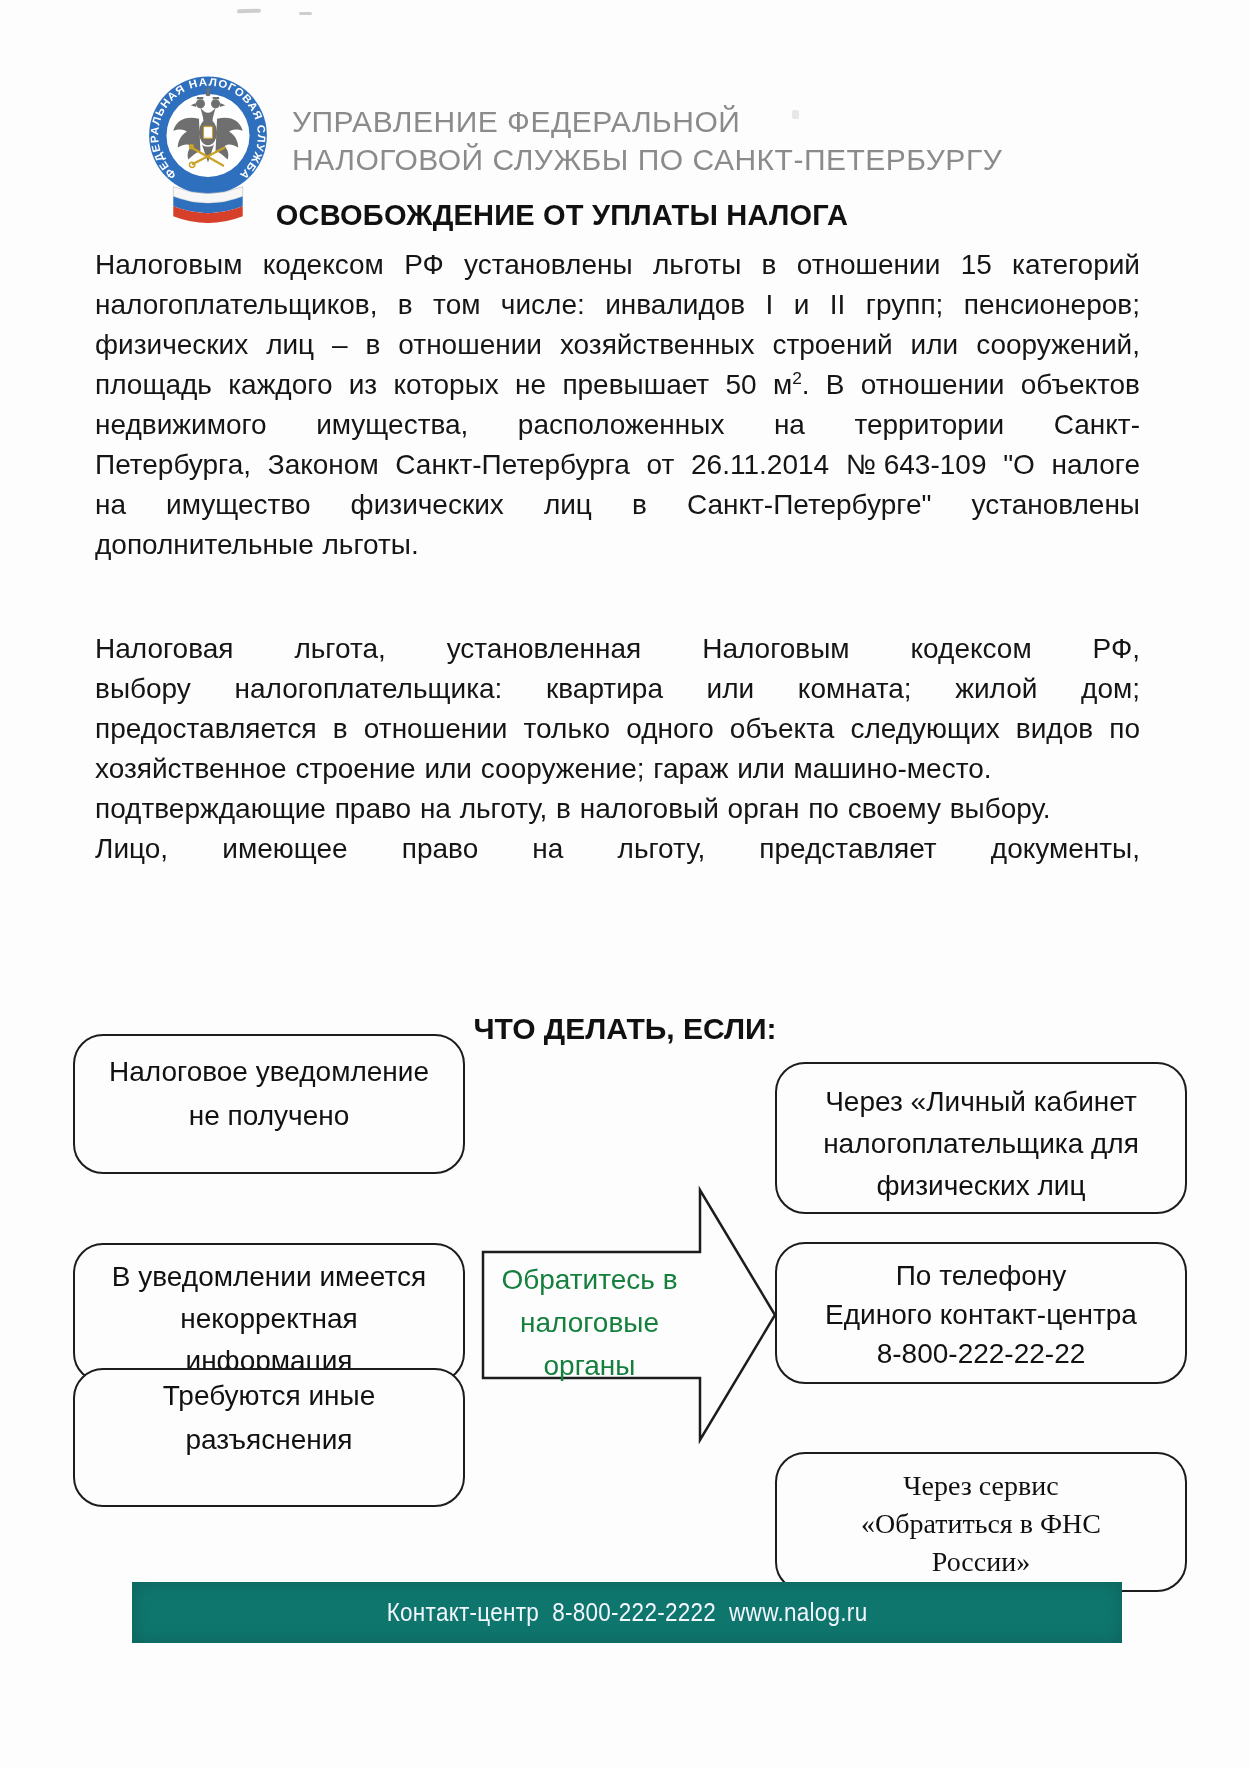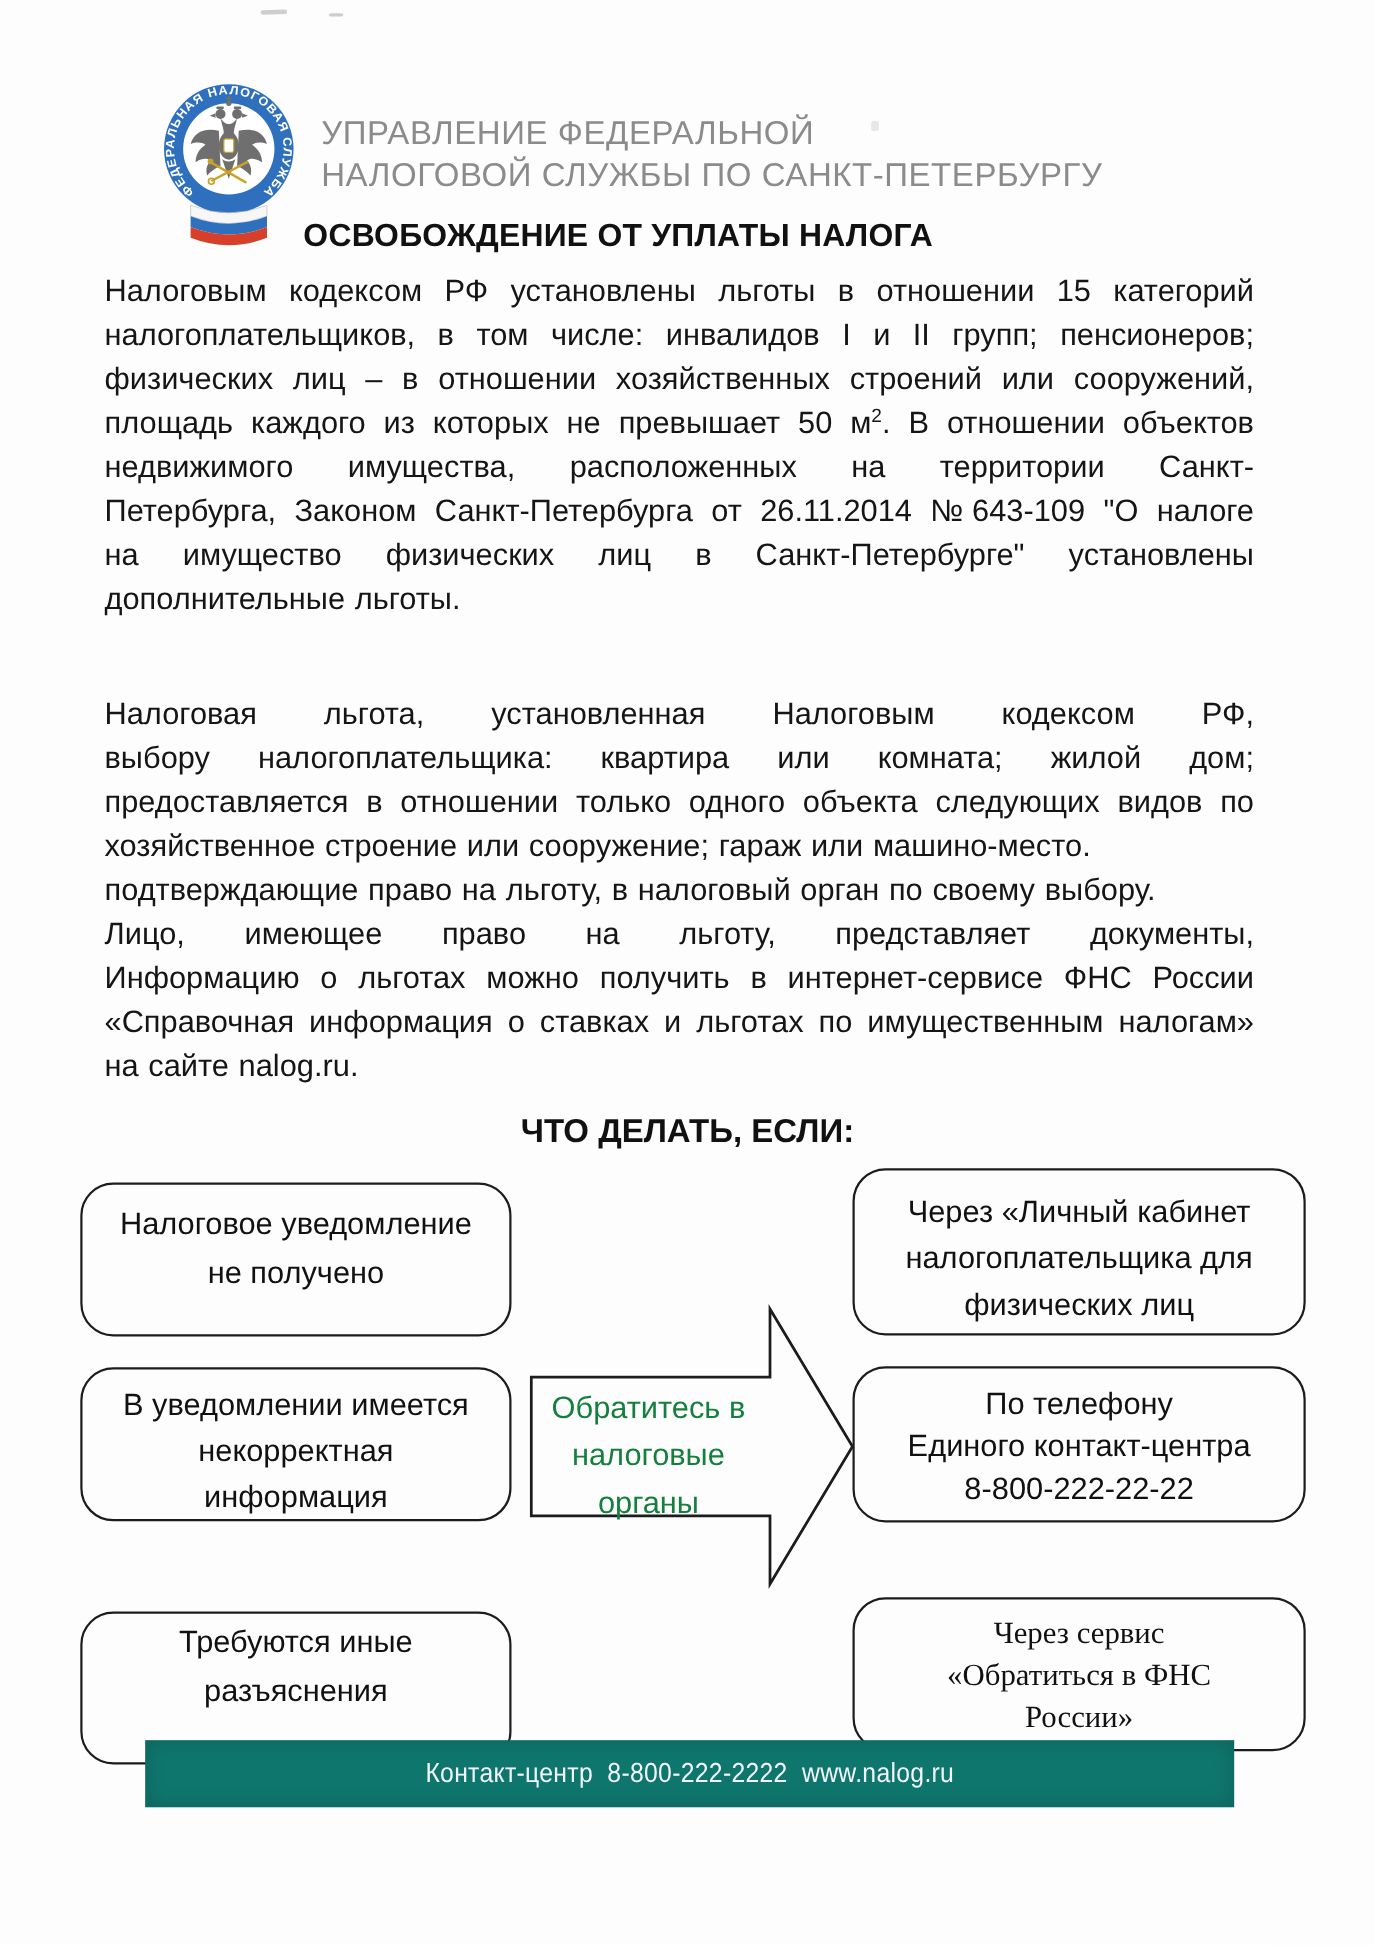--- a/index.html
+++ b/index.html
@@ -44,23 +44,23 @@
   }
   .fc-box {
     position:absolute; box-sizing:border-box;
     border:2.5px solid #1c1c1c; border-radius:30px;
     background:#fdfdfd;
     font-size:28px; line-height:44px; color:#111;
     text-align:center; white-space:pre-line;
   }
   .lb { left:73px;  width:392px; }
   .rb { left:775px; width:412px; }
-  .lb1 { top:1075px; height:140px; padding-top:14px; }
+  .lb1 { top:1034px; height:140px; padding-top:14px; }
   .lb2 { top:1243px; height:140px; padding-top:11px; line-height:42px; }
-  .lb3 { top:1465px; height:139px; padding-top:4px; }
+  .lb3 { top:1368px; height:139px; padding-top:4px; }
   .rb1 { top:1062px; height:152px; padding-top:17px; line-height:42px; }
   .rb2 { top:1242px; height:142px; padding-top:12px; line-height:39px; }
   .rb3 { top:1452px; height:140px; padding-top:13px; line-height:38px;font-family:Liberation Serif, serif; }
 
   .fc-arrow { position:absolute; left:475px; top:1185px; }
   .fc-arrow-label {
     position:absolute; left:487px; top:1258px; width:205px;
     text-align:center; font-size:28px; line-height:43px; color:#15803d;
     white-space:pre-line;
   }
@@ -152,25 +152,20 @@
     <div>
       <div class="jline">Налоговая льгота, установленная Налоговым кодексом РФ,</div>
       <div class="jline">выбору налогоплательщика: квартира или комната; жилой дом;</div>
       <div class="jline">предоставляется в отношении только одного объекта следующих видов по</div>
       <div class="jline last">хозяйственное строение или сооружение; гараж или машино-место.</div>
     </div>
     <div>
       <div class="jline last">подтверждающие право на льготу, в налоговый орган по своему выбору.</div>
       <div class="jline">Лицо, имеющее право на льготу, представляет документы,</div>
     </div>
-    <div>
-      <div class="jline">Информацию о льготах можно получить в интернет-сервисе ФНС России</div>
-      <div class="jline">«Справочная информация о ставках и льготах по имущественным налогам»</div>
-      <div class="jline last">на сайте nalog.ru.</div>
-    </div>
   </div>
 
   <div class="fc-heading">ЧТО ДЕЛАТЬ, ЕСЛИ:</div>
 
   <div class="fc-box lb lb1">Налоговое уведомление
 не получено</div>
   <div class="fc-box lb lb2">В уведомлении имеется
 некорректная
 информация</div>
   <div class="fc-box lb lb3">Требуются иные

